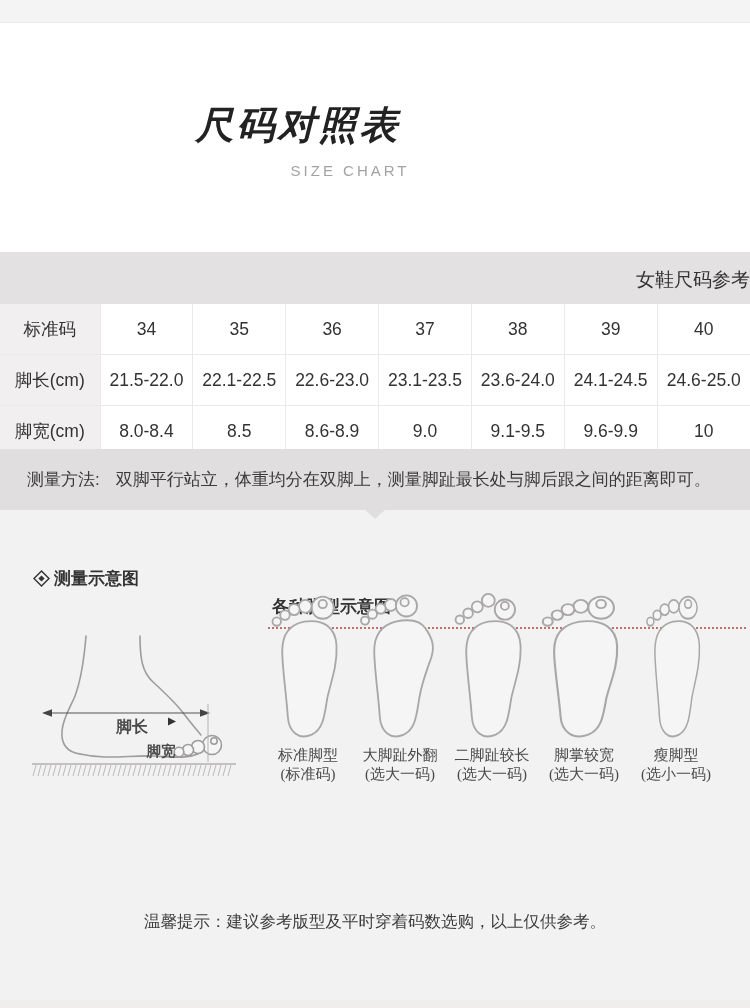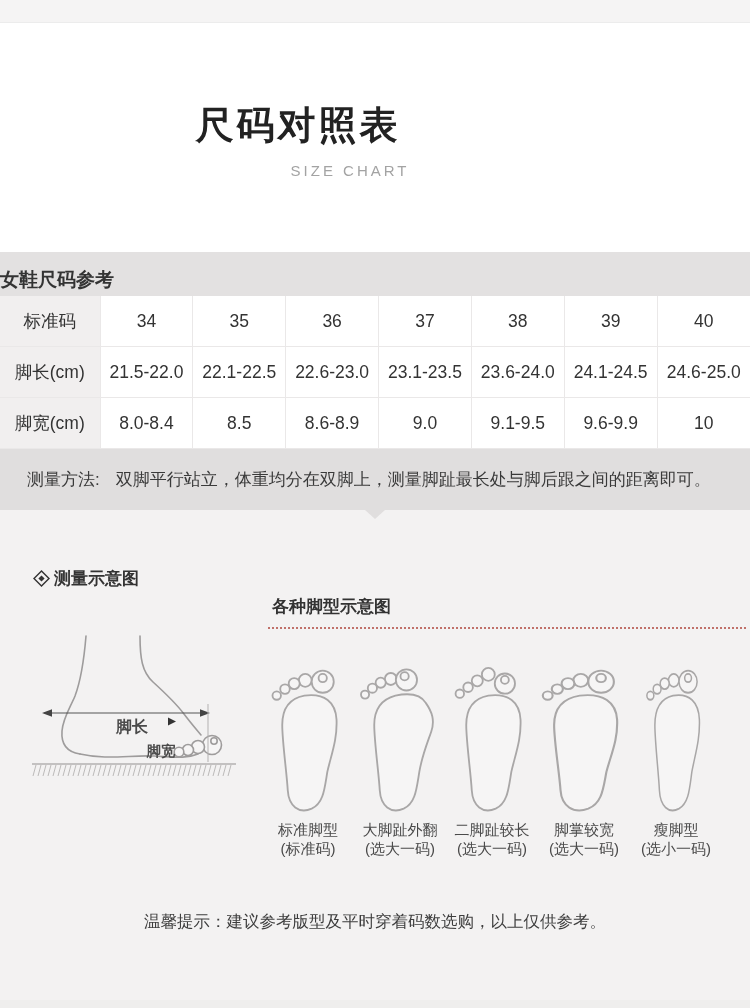--- a/index.html
+++ b/index.html
@@ -6,27 +6,27 @@
   .page{
     position:relative;width:750px;height:1008px;overflow:hidden;
     background:#ffffff;
     font-family:"Liberation Sans","DejaVu Sans",sans-serif;
     color:#333;
   }
   
   .top-strip{position:absolute;top:0;left:0;width:750px;height:22px;background:#f5f4f4;border-bottom:1px solid #ececec;}
   
   .page-title{position:absolute;top:100px;left:0;width:596px;text-align:center;
-    font-size:38px;font-weight:bold;color:#222;letter-spacing:3px;}
+    font-size:38px;font-weight:bold;color:#222;letter-spacing:3px;font-style:italic;}
   .page-subtitle{position:absolute;top:162px;left:0;width:700px;text-align:center;
     font-size:15px;color:#a3a3a3;letter-spacing:3px;}
   
   .table-block{position:absolute;top:252px;left:0;width:750px;}
-  .table-title{height:44px;line-height:56px;background:#e3e1e1;text-align:left;
-    font-size:19px;font-weight:bold;color:#333;}
+  .table-title{height:52px;line-height:56px;background:#e3e1e1;text-align:right;
+    font-size:19px;font-weight:normal;color:#333;}
   table.size-table{width:750px;border-collapse:collapse;table-layout:fixed;}
   table.size-table td{height:34px;text-align:center;vertical-align:middle;
     font-size:17.5px;color:#333;background:#fff;border:1px solid #eae8e8;padding:8px;}
   table.size-table td.row-label{background:#f1efef;}
   table.size-table tr td:first-child{border-left:none;}
   table.size-table tr td:last-child{border-right:none;}
   table.size-table tr:first-child td{border-top:none;}
   
   .measure-band{position:absolute;top:449px;left:0;width:750px;height:61px;background:#e0dede;
     display:flex;align-items:center;box-sizing:border-box;padding-left:27px;
@@ -42,21 +42,21 @@
   .measure-heading{position:absolute;top:567px;left:33px;display:flex;align-items:center;gap:4px;
     font-size:17px;font-weight:bold;color:#333;z-index:3;}
   .foot-types-heading{position:absolute;top:595px;left:272px;
     font-size:17px;font-weight:bold;color:#333;z-index:3;}
   
   .measure-diagram{position:absolute;top:634px;left:28px;width:212px;height:148px;z-index:3;}
   
   .toe-line{position:absolute;top:627px;left:268px;width:478px;height:0;
     border-top:2px dotted #c0716a;z-index:3;}
   
-  .feet-row{position:absolute;top:666px;left:262px;width:460px;display:flex;z-index:4;}
+  .feet-row{position:absolute;top:592px;left:262px;width:460px;display:flex;z-index:4;font-family:Liberation Serif, serif;}
   .foot-item{flex:1;display:flex;flex-direction:column;align-items:center;}
   .foot-item svg{display:block;}
   .foot-name{margin-top:2px;font-size:15px;color:#4a4a4a;line-height:19px;white-space:nowrap;}
   .foot-advice{font-size:15px;color:#4a4a4a;line-height:19px;white-space:nowrap;}
   
   .footer-note{position:absolute;top:911px;left:0;width:750px;text-align:center;
     font-size:16.5px;font-weight:500;color:#3d3d3d;z-index:3;}
 </style>
 </head>
 <body>

